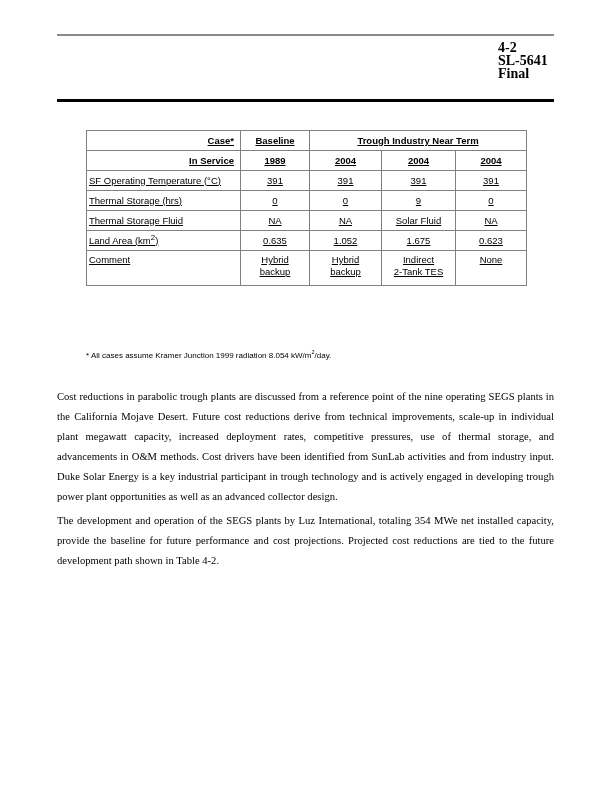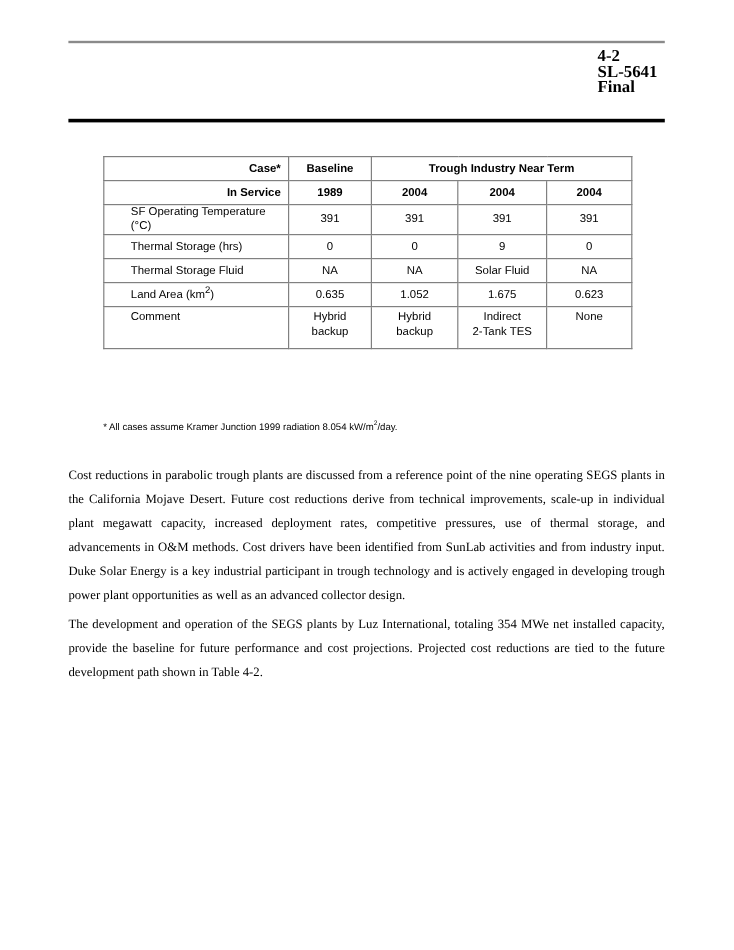--- a/index.html
+++ b/index.html
@@ -3,22 +3,22 @@
   <meta charset="utf-8">
   <style>
     html, body { margin: 0; padding: 0; background: #ffffff; }
     body { width: 612px; height: 792px; position: relative; overflow: hidden; color: #000; }
     .rule-top { position: absolute; left: 57px; top: 34px; width: 497px; height: 2px; background: #8a8a8a; }
     .rule-bottom { position: absolute; left: 57px; top: 99px; width: 497px; height: 3px; background: #000; }
     .header-block { position: absolute; left: 498px; top: 41px; font-family: "Liberation Serif", serif; font-weight: bold; font-size: 14px; line-height: 13px; }
     .header-block div { white-space: nowrap; }
 
     table.data { position: absolute; left: 86px; top: 130px; border-collapse: collapse; font-family: "Liberation Sans", sans-serif; font-size: 9.5px; }
-    table.data td { border: 1px solid #808080; padding: 0 4px; line-height: 12px; vertical-align: middle; text-align: center; }
-    table.data td.lbl { text-align: left; padding-left: 22px; }
+    table.data td { border: 1px solid #808080; padding: 0 4px; line-height: 12px; vertical-align: middle; text-align: center; text-decoration: underline; }
+    table.data td.lbl { text-align: left; padding-left: 2px; }
     table.data td.hdr-lbl { text-align: right; font-weight: bold; padding-right: 6px; }
     table.data td.b { font-weight: bold; }
     table.data td.top { vertical-align: top; padding-top: 3px; }
     col.c0 { width: 154px; } col.c1 { width: 69px; } col.c2 { width: 72px; } col.c3 { width: 74px; } col.c4 { width: 71px; }
     tr.h20 td { height: 19px; }
     tr.h32 td { height: 31px; }
 
     .footnotes { position: absolute; left: 86px; top: 348px; font-family: "Liberation Sans", sans-serif; font-size: 8px; line-height: 15px; }
     .footnotes sup { font-size: 5.5px; }
     .para { position: absolute; left: 57px; width: 497px; font-family: "Liberation Serif", serif; font-size: 10.6px; line-height: 20px; text-align: justify; }

